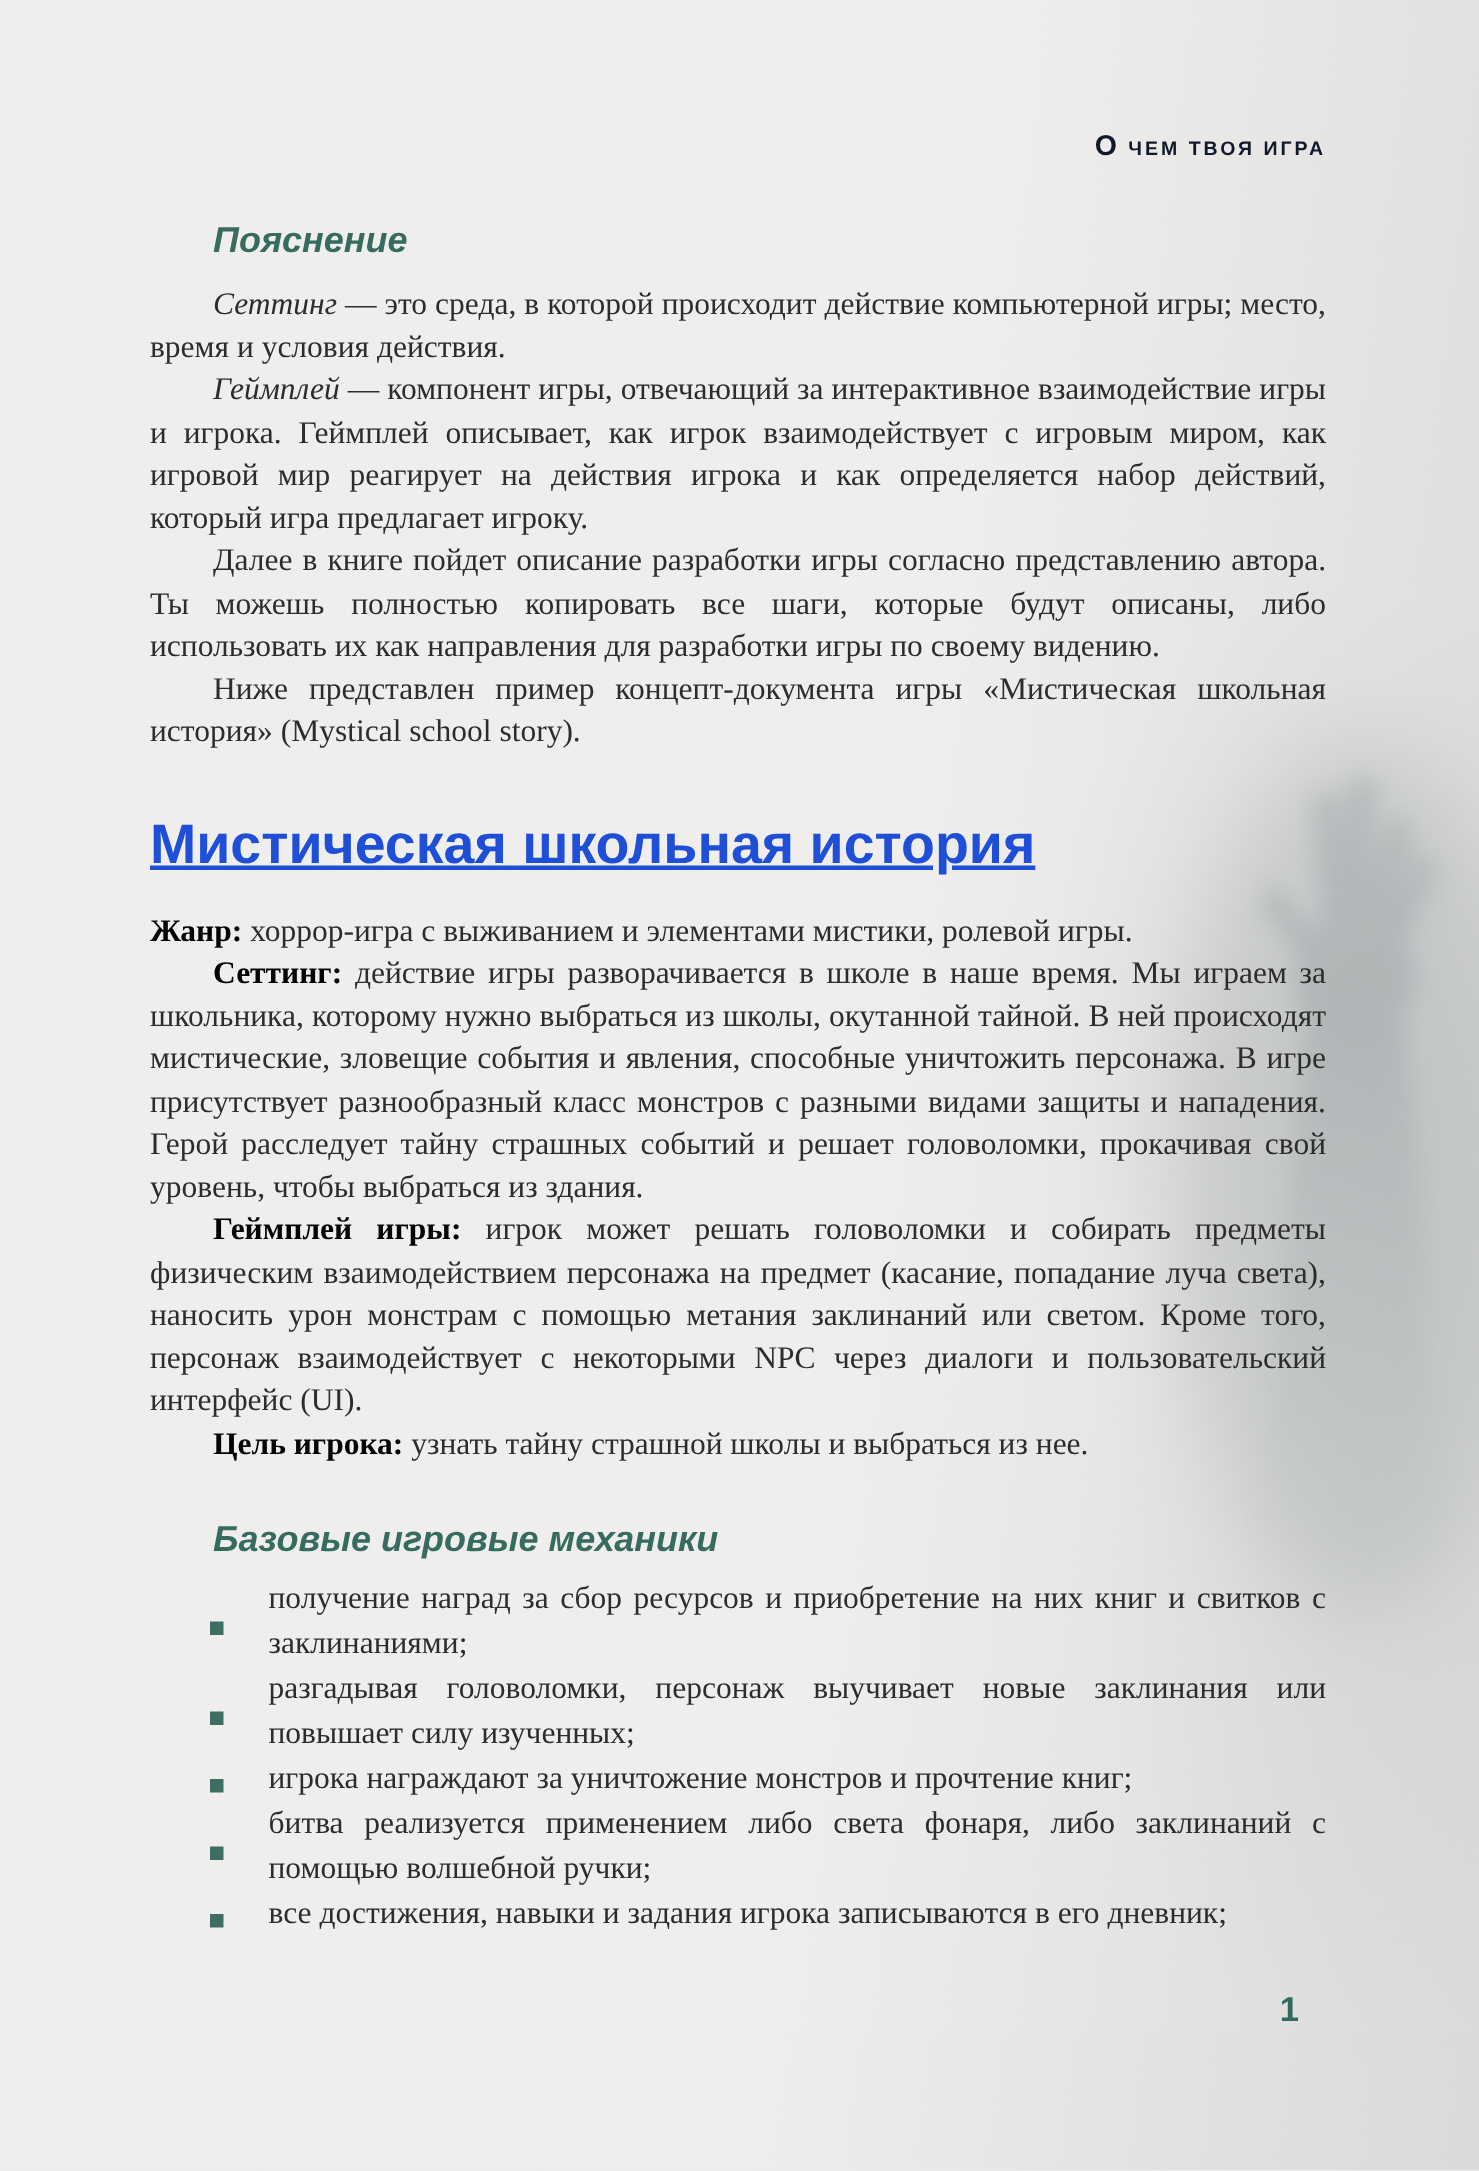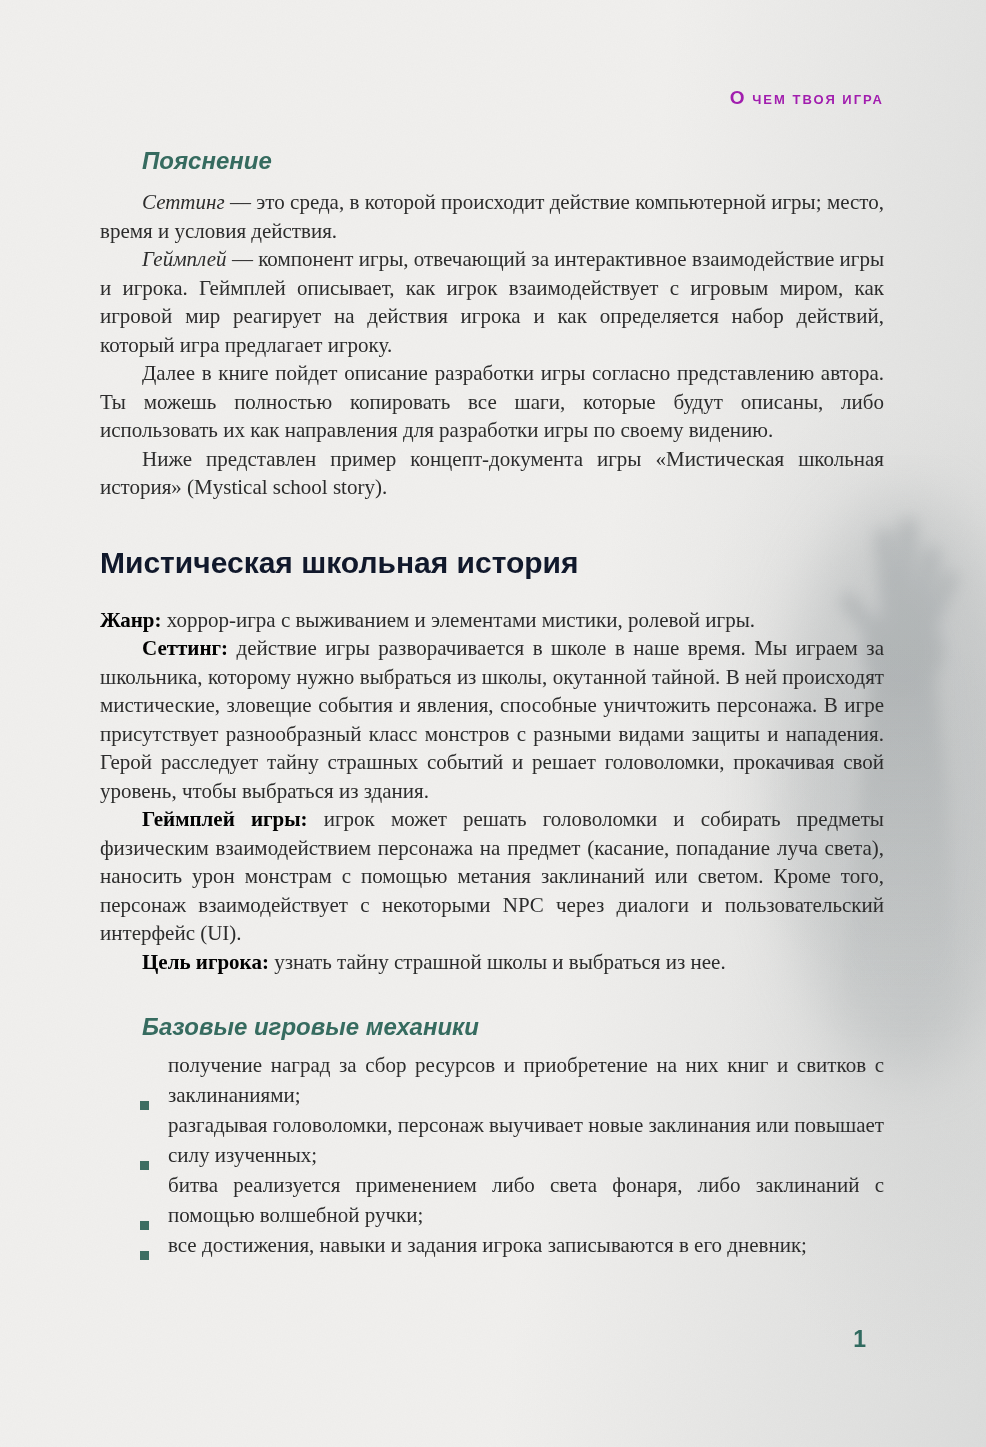--- a/index.html
+++ b/index.html
@@ -20,54 +20,55 @@
     background:
       radial-gradient(300px 430px at 900px 690px, rgba(145,150,153,0.16), rgba(145,150,153,0) 70%),
       radial-gradient(270px 540px at 915px 1010px, rgba(152,158,160,0.14), rgba(152,158,160,0) 70%),
       linear-gradient(97deg, rgba(168,173,175,0) 58%, rgba(168,173,175,0.16) 80%, rgba(158,164,166,0.26) 100%);
   }
   .noise-svg { position: absolute; inset: 0; z-index: 4; opacity: 0.05; pointer-events: none; }
 
   .running-header {
     position: absolute; top: 88px; right: 102px; z-index: 3;
     font-family: "Liberation Sans", sans-serif;
-    font-weight: 700; color: #a21caf; letter-spacing: 2px;
+    font-weight: 700; color: #0f172a; letter-spacing: 2px;
     font-size: 13px; line-height: 20px; white-space: nowrap; text-align: center;
   }
   .rh-initial { font-size: 19px; letter-spacing: 2px; }
 
   .content { position: absolute; left: 100px; top: 0; width: 784px; z-index: 3; }
 
   .sub-heading {
     font-family: "Liberation Sans", sans-serif;
     font-style: italic; font-weight: 700;
     color: #356b5f; font-size: 24px; line-height: 30px;
     margin: 0; text-indent: 42px;
   }
   .sub-heading.expl { margin-top: 146px; margin-bottom: 12px; }
   .sub-heading.mech { margin-top: 36px; margin-bottom: 8px; }
 
   .main-heading {
     font-family: "Liberation Sans", sans-serif;
-    font-weight: 700; color: #0f172a;
-    font-size: 30px; line-height: 34px;
+    font-weight: 700; color: #1d4ed8;
+    font-size: 37px; line-height: 34px;
     margin: 44px 0 26px 0;
+    text-decoration: underline;
   }
 
   .body-par {
     margin: 0; font-size: 21px; line-height: 28.5px;
     text-align: justify; text-indent: 42px;
     hyphens: auto;
   }
   .body-par.no-indent { text-indent: 0; }
   .term { font-style: italic; }
   .lead { font-weight: 700; color: #000000; }
 
   .mech-list { list-style: none; margin: 0; padding: 0; }
-  .mech-list li { display: flex; align-items: flex-end; padding-left: 40px; }
+  .mech-list li { display: flex; align-items: center; padding-left: 40px; gap: 11px; }
   .bullet {
     flex: none; width: 9px; height: 9px;
     background: #3c6e62; margin: 11px 19px 0 0;
   }
   .li-text { flex: 1; font-size: 21px; line-height: 30px; text-align: justify; hyphens: auto; }
 
   .page-number {
     position: absolute; top: 1326px; right: 120px; z-index: 3;
     font-family: "Liberation Sans", sans-serif;
     font-weight: 700; font-size: 23px; color: #2f6a5f;
@@ -140,20 +141,24 @@
       <li>
           <span class="bullet"></span>
           <span class="li-text">получение наград за сбор ресурсов и приобретение на них книг и свитков с заклинаниями;</span>
         </li>
       <li>
           <span class="bullet"></span>
           <span class="li-text">разгадывая головоломки, персонаж выучивает новые заклинания или повышает силу изученных;</span>
         </li>
       <li>
           <span class="bullet"></span>
+          <span class="li-text">игрока награждают за уничтожение монстров и прочтение книг;</span>
+        </li>
+      <li>
+          <span class="bullet"></span>
           <span class="li-text">битва реализуется применением либо света фонаря, либо заклинаний с помощью волшебной ручки;</span>
         </li>
       <li>
           <span class="bullet"></span>
           <span class="li-text">все достижения, навыки и задания игрока записываются в его дневник;</span>
         </li>
     </ul>
 
   </main>
 

